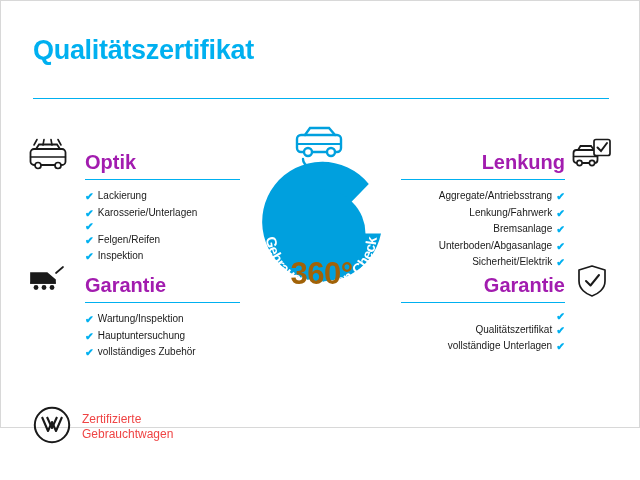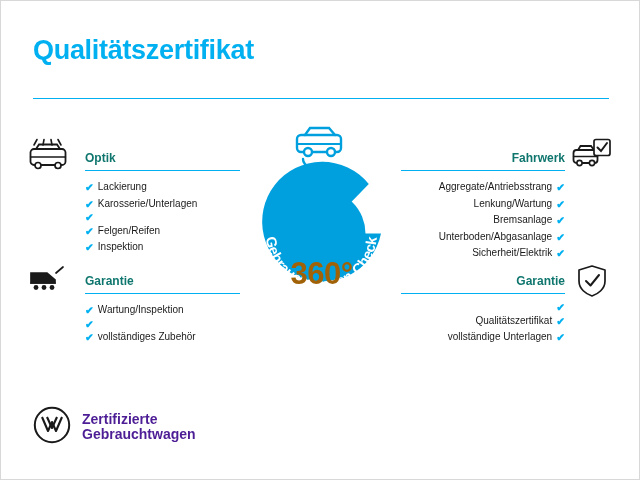--- a/index.html
+++ b/index.html
@@ -6,21 +6,21 @@
   body {
     width: 640px;
     height: 480px;
     background: #ffffff;
     font-family: "Liberation Sans", sans-serif;
     overflow: hidden;
   }
   .page {
     position: relative;
     width: 640px;
-    height: 480px;
+    height: 428px;
     border: 1px solid #d8d8d8;
     background: #fff;
   }
   
   .title {
     position: absolute;
     left: 32px;
     top: 34px;
     font-size: 27px;
     font-weight: bold;
@@ -31,23 +31,23 @@
     position: absolute;
     left: 32px;
     top: 97px;
     width: 576px;
     height: 1px;
     background: #00b0f0;
   }
   
   .block { position: absolute; }
   .block-head {
-    font-size: 12px;
+    font-size: 20px;
     font-weight: bold;
-    color: #0f766e;
+    color: #a21caf;
     white-space: nowrap;
   }
   .head-rule {
     height: 1px;
     background: #00b0f0;
     margin-top: 5px;
   }
   .items { margin-top: 8px; }
   .item {
     font-size: 10px;
@@ -105,23 +105,23 @@
   .badge-car {
     position: absolute;
     left: 50%;
     top: -35px;
     transform: translateX(-50%);
   }
   
   .footer { position: absolute; left: 32px; top: 405px; display: flex; align-items: center; }
   .footer-text {
     margin-left: 11px;
-    font-size: 14px;
-    font-weight: bold;
-    color: #4c1d95;
+    font-size: 12px;
+    font-weight: normal;
+    color: #ef4444;
     line-height: 15px;
     white-space: pre-line;
   }
 </style>
 </head>
 <body>
 
 <div class="page">
 
   <div class="title">Qualitätszertifikat</div>
@@ -237,39 +237,40 @@
   <div class="block left" id="block-wartung">
     <div class="block-head">Garantie</div>
     <div class="head-rule"></div>
     <div class="items">
       <div class="item">
           <span class="check">✔</span>
           <span>Wartung/Inspektion</span>
         </div>
       <div class="item">
           <span class="check">✔</span>
+          <span>Hauptuntersuchung</span>
         </div>
       <div class="item">
           <span class="check">✔</span>
           <span>vollständiges Zubehör</span>
         </div>
     </div>
   </div>
 
   <div class="block right" id="block-technik">
-    <div class="block-head">Fahrwerk</div>
+    <div class="block-head">Lenkung</div>
     <div class="head-rule"></div>
     <div class="items">
       <div class="item">
           <span class="check">✔</span>
           <span>Aggregate/Antriebsstrang</span>
         </div>
       <div class="item">
           <span class="check">✔</span>
-          <span>Lenkung/Wartung</span>
+          <span>Lenkung/Fahrwerk</span>
         </div>
       <div class="item">
           <span class="check">✔</span>
           <span>Bremsanlage</span>
         </div>
       <div class="item">
           <span class="check">✔</span>
           <span>Unterboden/Abgasanlage</span>
         </div>
       <div class="item">

